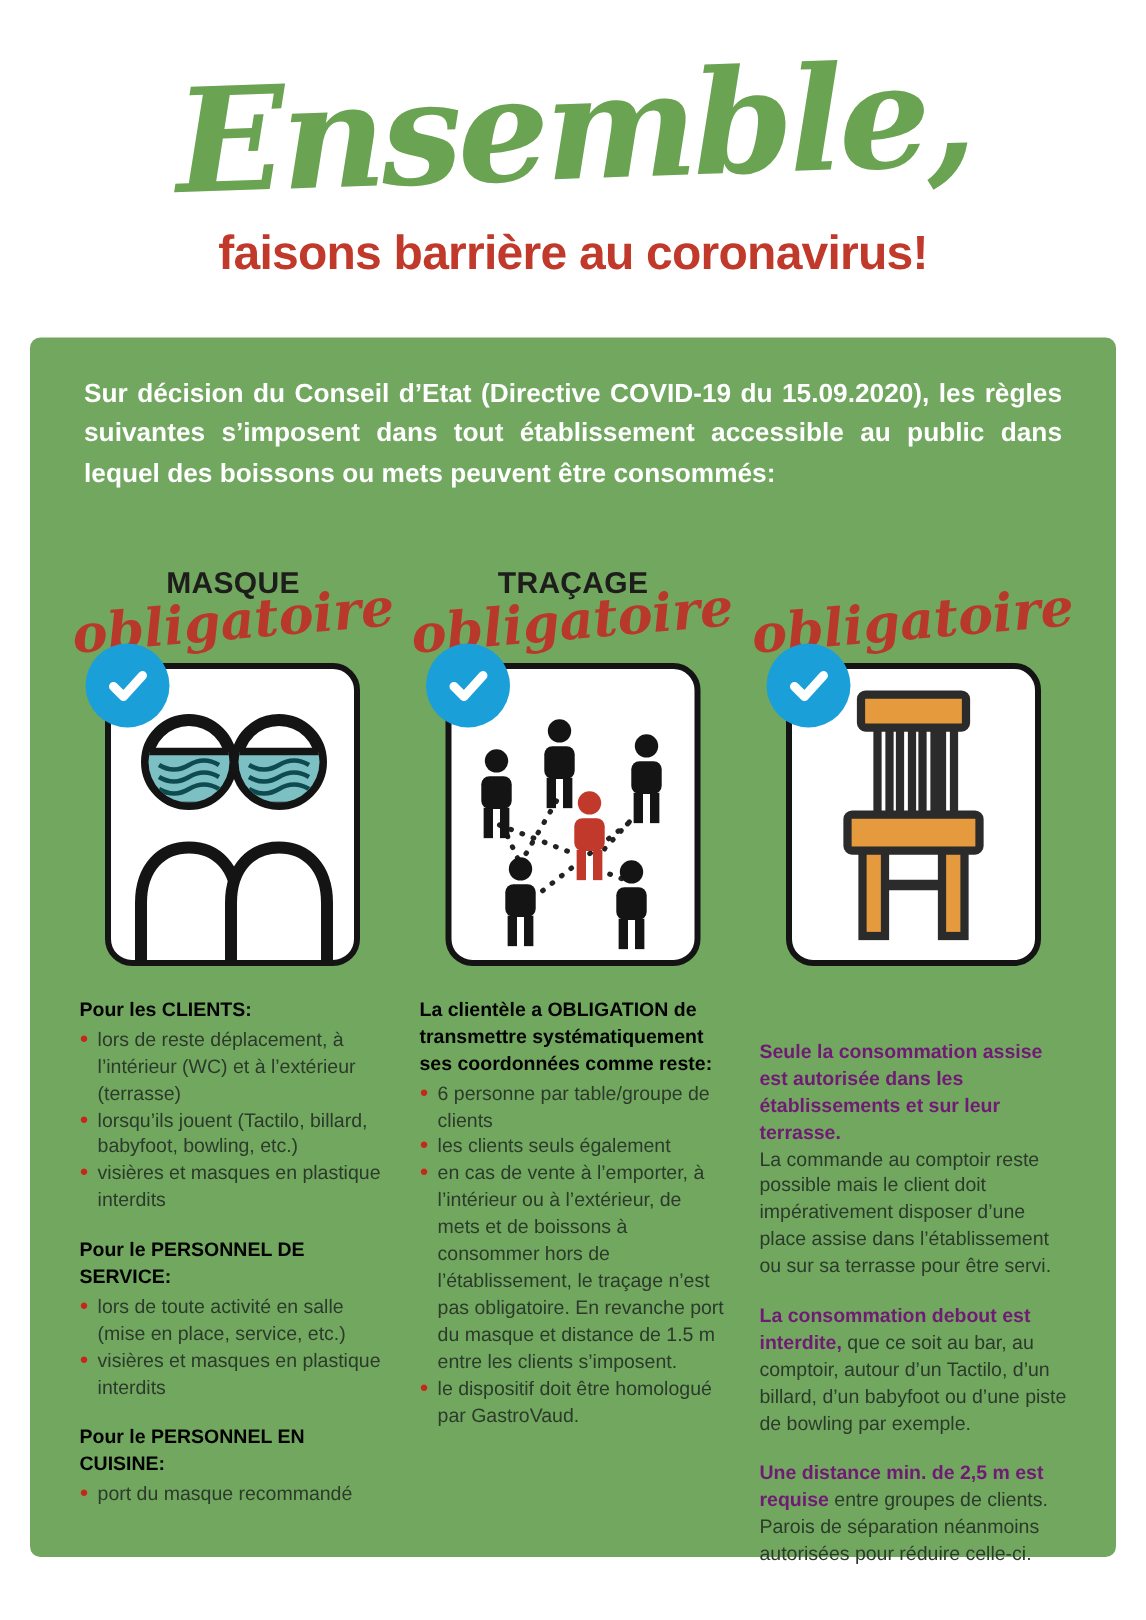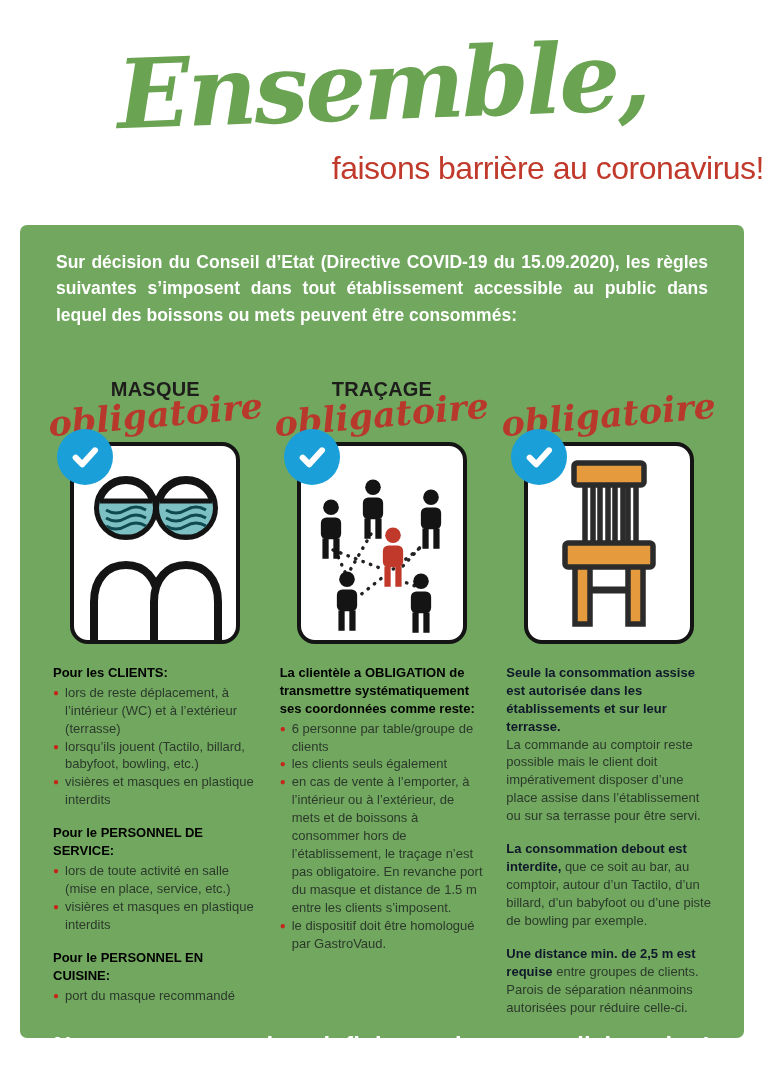--- a/index.html
+++ b/index.html
@@ -3,22 +3,22 @@
 <meta charset="utf-8">
 <style>
   * { margin:0; padding:0; box-sizing:border-box; }
   html,body { width:764px; height:1080px; background:#ffffff; overflow:hidden;
               font-family:"Liberation Sans", sans-serif; }
 
   .header { text-align:center; padding-top:26px; }
   .script-title { display:inline-block; font-family:"DejaVu Serif", serif;
                   font-style:italic; font-weight:bold; font-size:96px; line-height:1.25;
                   color:#6aa351; transform:rotate(-2deg); letter-spacing:-3px; }
-  .subtitle { margin-top:4px; color:#c0392b; font-size:32px; font-weight:normal;
-              letter-spacing:-0.5px;text-align:right; }
+  .subtitle { margin-top:4px; color:#c0392b; font-size:32px; font-weight:bold;
+              letter-spacing:-0.5px; }
 
   .panel { margin:38px 20px 0; height:813px; background:#71a75f; border-radius:7px;
            padding:24px 22px 30px; display:flex; flex-direction:column; }
 
   .intro { color:#ffffff; font-weight:bold; font-size:17.5px; line-height:1.5;
            text-align:justify; padding:0 14px; }
 
   .cols { display:flex; gap:20px; margin-top:10px; padding:0 10px; }
   .col { flex:1; display:flex; flex-direction:column; min-width:0; }
 
@@ -39,21 +39,21 @@
   .badge svg { width:32px; height:32px; }
 
   .col-body { margin-top:20px; font-size:13px; line-height:1.38; color:#2c3a2b;
               padding:0 1px; }
   .section { margin-bottom:15px; }
   .sec-heading { color:#000000; font-weight:bold; margin-bottom:2px; }
   .bullet { display:flex; gap:6px; }
   .dot { color:#c5271a; font-size:10px; line-height:18px; flex:0 0 auto; }
 
   .para { margin-bottom:15px; }
-  .bold-white { color:#0f172a; font-weight:bold; }
+  .bold-white { color:#701a75; font-weight:bold;margin-top:28px; }
   .bold-white.block { display:block; }
 
   .thanks { margin-top:auto; text-align:center; color:#ffffff; font-weight:bold;
             font-size:24px; letter-spacing:0.2px; }
   .footnote { text-align:right; color:rgba(255,255,255,0.92); font-size:11px;
               margin-top:22px; padding-right:4px; }
 </style>
 </head>
 <body>
 

